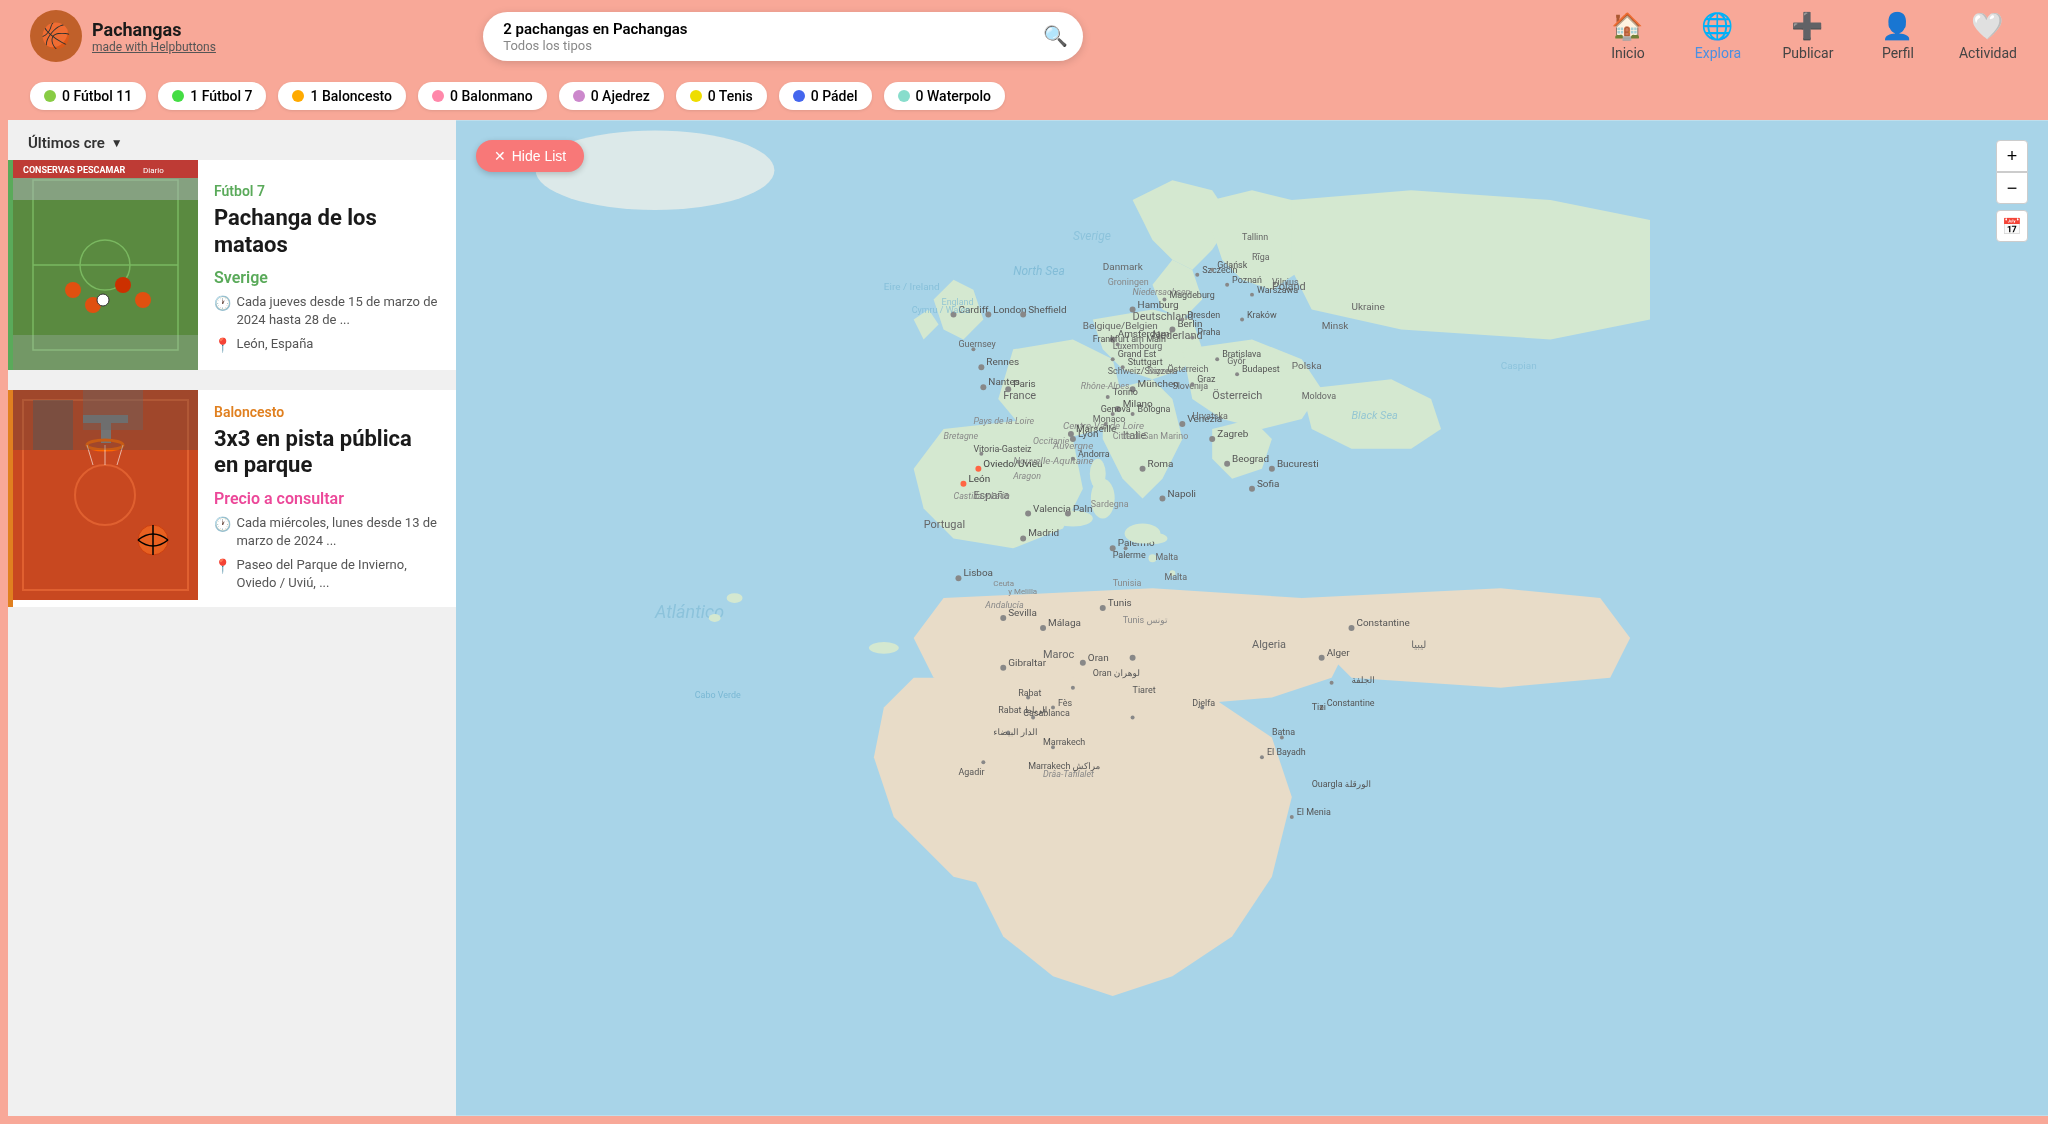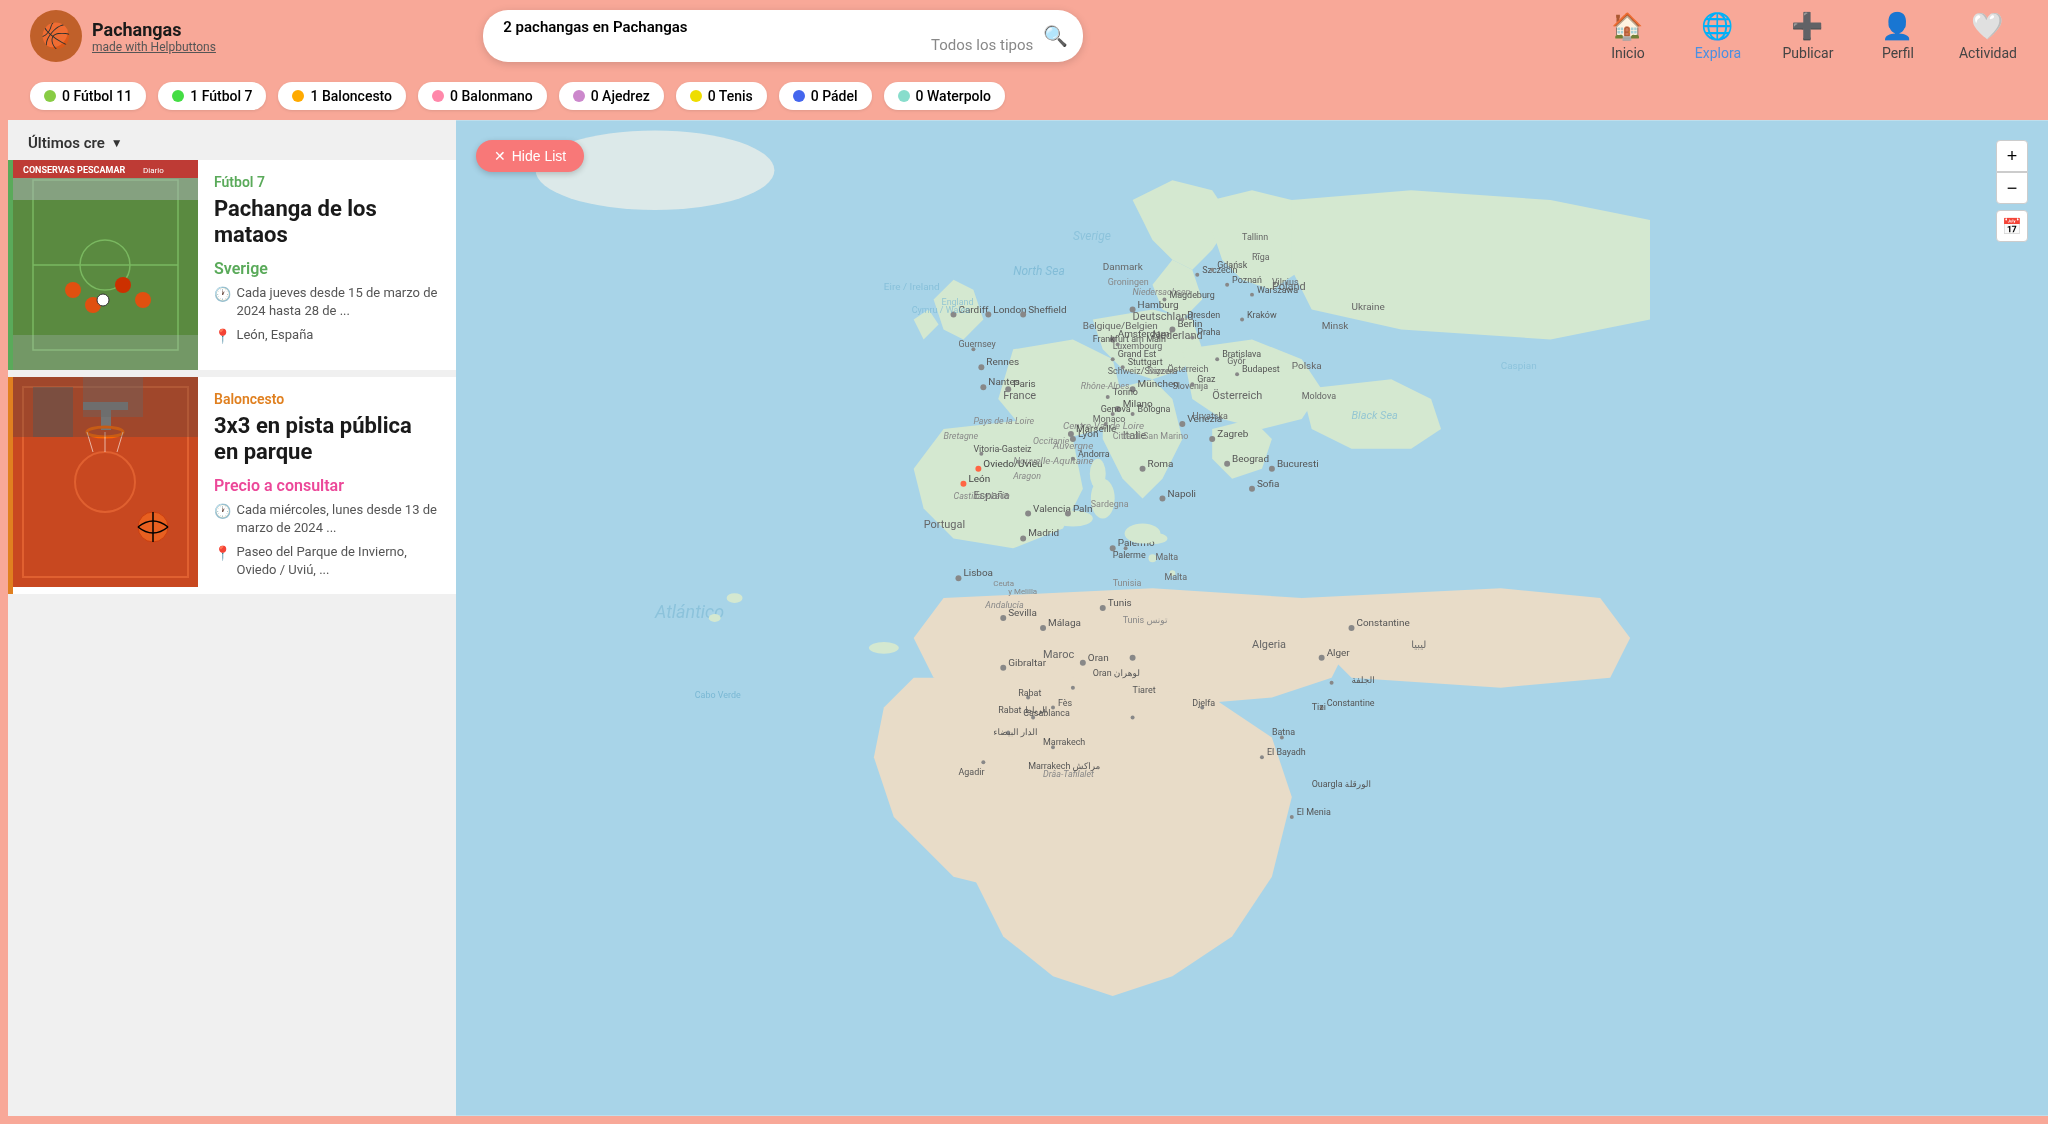--- a/index.html
+++ b/index.html
@@ -40,21 +40,21 @@
     .search-bar .search-icon {
       position: absolute;
       right: 15px;
       top: 50%;
       transform: translateY(-50%);
       font-size: 20px;
       color: #555;
       cursor: pointer;
     }
     .search-text-main { font-weight: 600; font-size: 15px; display: block; }
-    .search-text-sub { font-size: 15px; color: #888; display: block; text-align: right; }
+    .search-text-sub { font-size: 13px; color: #888; display: block; }
 
     .nav-items {
       display: flex;
       gap: 30px;
       margin-left: auto;
     }
     .nav-item {
       display: flex;
       flex-direction: column;
       align-items: center;
@@ -118,21 +118,21 @@
       display: flex;
       align-items: center;
       gap: 6px;
       cursor: pointer;
     }
     .list-header span { font-weight: 600; }
     .list-header .chevron { font-size: 12px; }
 
     .event-card {
       background: white;
-      margin: 0 0 7px 0;
+      margin: 0 0 20px 0;
       display: flex;
       gap: 0;
       overflow: hidden;
       cursor: pointer;
     }
     .event-image {
       width: 185px;
       min-width: 185px;
       height: 210px;
       background: #ccc;
@@ -147,20 +147,21 @@
     .basketball-img {
       background: linear-gradient(135deg, #e06030 0%, #c04010 50%, #a03000 100%);
     }
 
     .event-info {
       padding: 14px 16px;
       flex: 1;
       display: flex;
       flex-direction: column;
       gap: 6px;
+      justify-content: flex-end;
     }
     .event-sport {
       font-size: 14px;
       font-weight: 600;
     }
     .event-sport.futbol7 { color: #5aaa5a; }
     .event-sport.baloncesto { color: #e08020; }
 
     .event-title {
       font-size: 22px;

